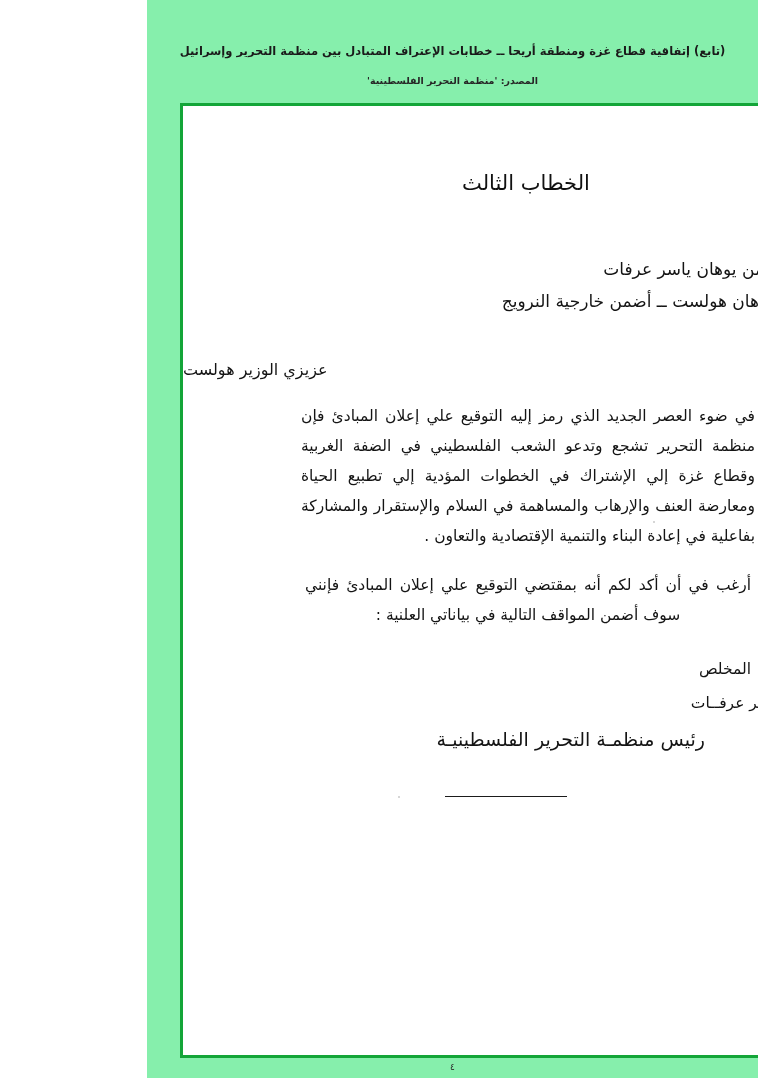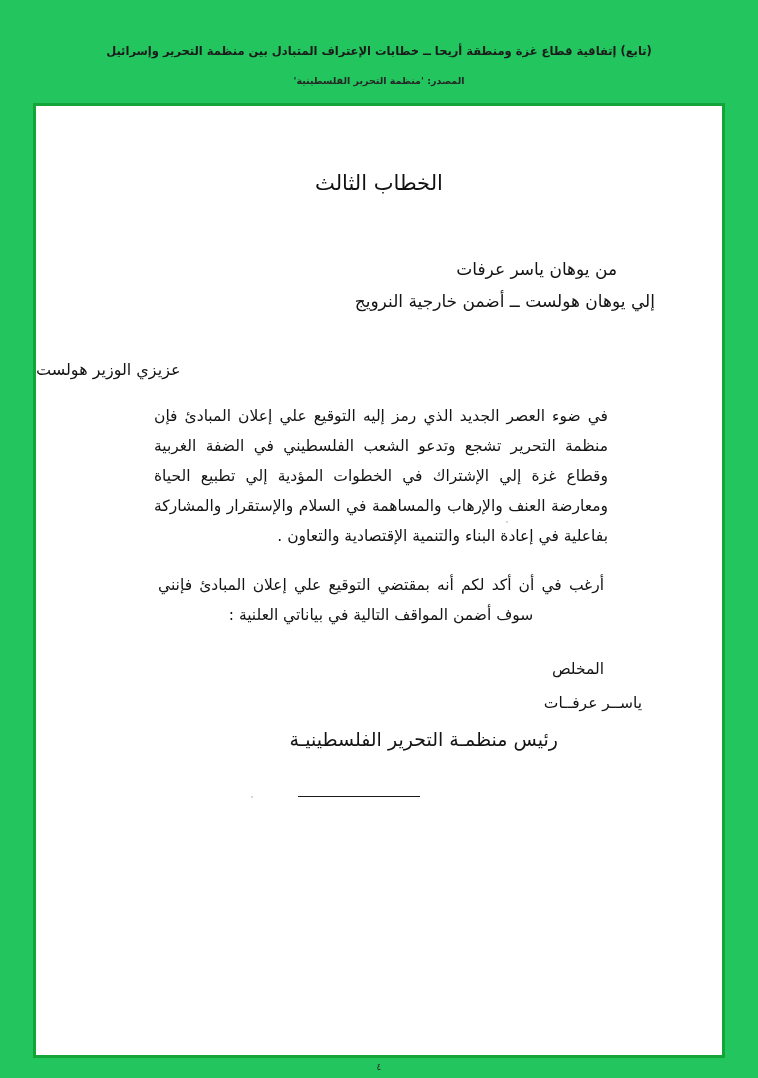--- a/index.html
+++ b/index.html
@@ -5,23 +5,23 @@
   html, body {
     margin: 0;
     padding: 0;
     background: #ffffff;
   }
   body {
     font-family: "DejaVu Sans", sans-serif;
   }
   .page {
     position: relative;
-    width: 758px;
+    width: 611px;
     height: 1078px;
-    background: #22c55e;
+    background: #86efac;
     overflow: hidden;
   }
 
   
   .running-head {
     position: absolute;
     top: 44px;
     left: 0;
     right: 0;
     text-align: center;

